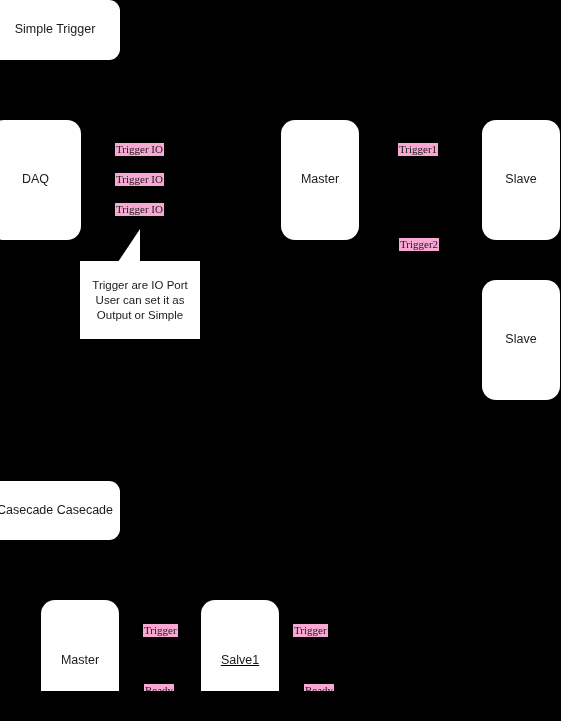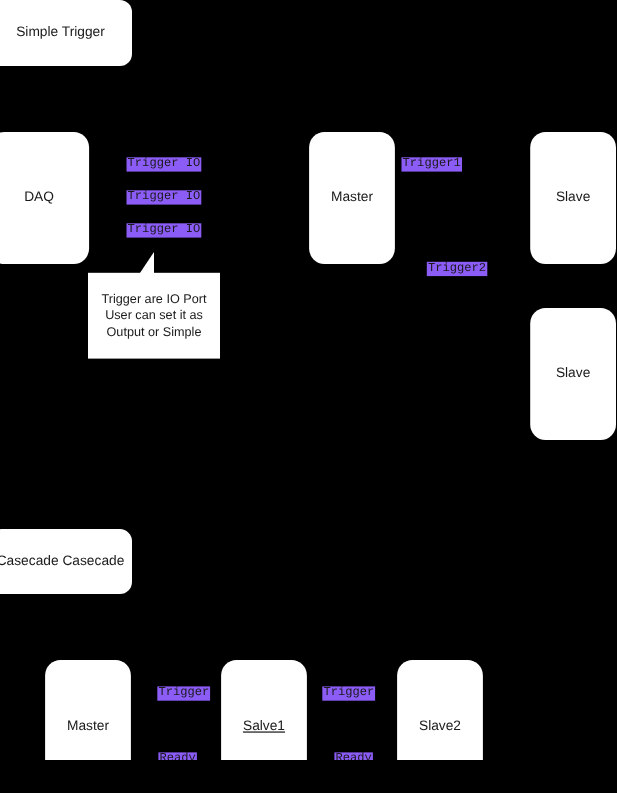--- a/index.html
+++ b/index.html
@@ -37,25 +37,25 @@
   .section-node {
     border-radius: 11px;
   }
   
   .device-node {
     border-radius: 14px;
   }
   
   .edge-label {
     position: absolute;
-    background: #8b5cf6;
+    background: #f9a8d4;
     color: #1a1a1a;
     font-size: 11px;
     line-height: 13px;
-    font-family: Liberation Mono, monospace;
+    font-family: Liberation Serif, serif;
     white-space: nowrap;
     padding: 0 1px;
     box-sizing: border-box;
   }
   
   .callout {
     position: absolute;
     background: #ffffff;
     border-radius: 0;
     box-sizing: border-box;
@@ -100,51 +100,48 @@
   <div class="node device-node" style="left:482px; top:280px; width:78px; height:120px;">
     <span class="node-label">Slave</span>
   </div>
 
   <div class="edge-label" style="left:115px; top:143px;">Trigger IO</div>
 
   <div class="edge-label" style="left:115px; top:173px;">Trigger IO</div>
 
   <div class="edge-label" style="left:115px; top:203px;">Trigger IO</div>
 
-  <div class="edge-label" style="left:365px; top:143px;">Trigger1</div>
+  <div class="edge-label" style="left:398px; top:143px;">Trigger1</div>
 
-  <div class="edge-label" style="left:388px; top:238px;">Trigger2</div>
+  <div class="edge-label" style="left:399px; top:238px;">Trigger2</div>
 
   <div class="callout-tail" style="left:118px; top:229px;
               border-left:22px solid transparent;
               border-bottom:33px solid #ffffff;"></div>
 
-  <div class="callout" style="left:80px; top:248px; width:120px; height:78px;">
+  <div class="callout" style="left:80px; top:261px; width:120px; height:78px;">
     <div class="callout-text">
       <div>Trigger are IO Port</div>
       <div>User can set it as</div>
       <div>Output or Simple</div>
     </div>
   </div>
 
   <div class="node section-node" style="left:-10px; top:481px; width:130px; height:59px;">
     <span class="node-label">Casecade Casecade</span>
   </div>
 
   <div class="node device-node" style="left:41px; top:600px; width:78px; height:121px;">
     <span class="node-label">Master</span>
   </div>
 
   <div class="node device-node" style="left:201px; top:600px; width:78px; height:121px;text-decoration:underline;">
     <span class="node-label">Salve1</span>
   </div>
 
-  <div class="node device-node" style="left:361px; top:600px; width:78px; height:121px;">
-    <span class="node-label">Slave2</span>
-  </div>
 
   <div class="edge-label" style="left:143px; top:624px;">Trigger</div>
 
   <div class="edge-label" style="left:144px; top:684px;">Ready</div>
 
   <div class="edge-label" style="left:293px; top:624px;">Trigger</div>
 
   <div class="edge-label" style="left:304px; top:684px;">Ready</div>
 
   <div class="edge-label" style="left:455px; top:684px;margin-top:12px;">Ready=1</div>

